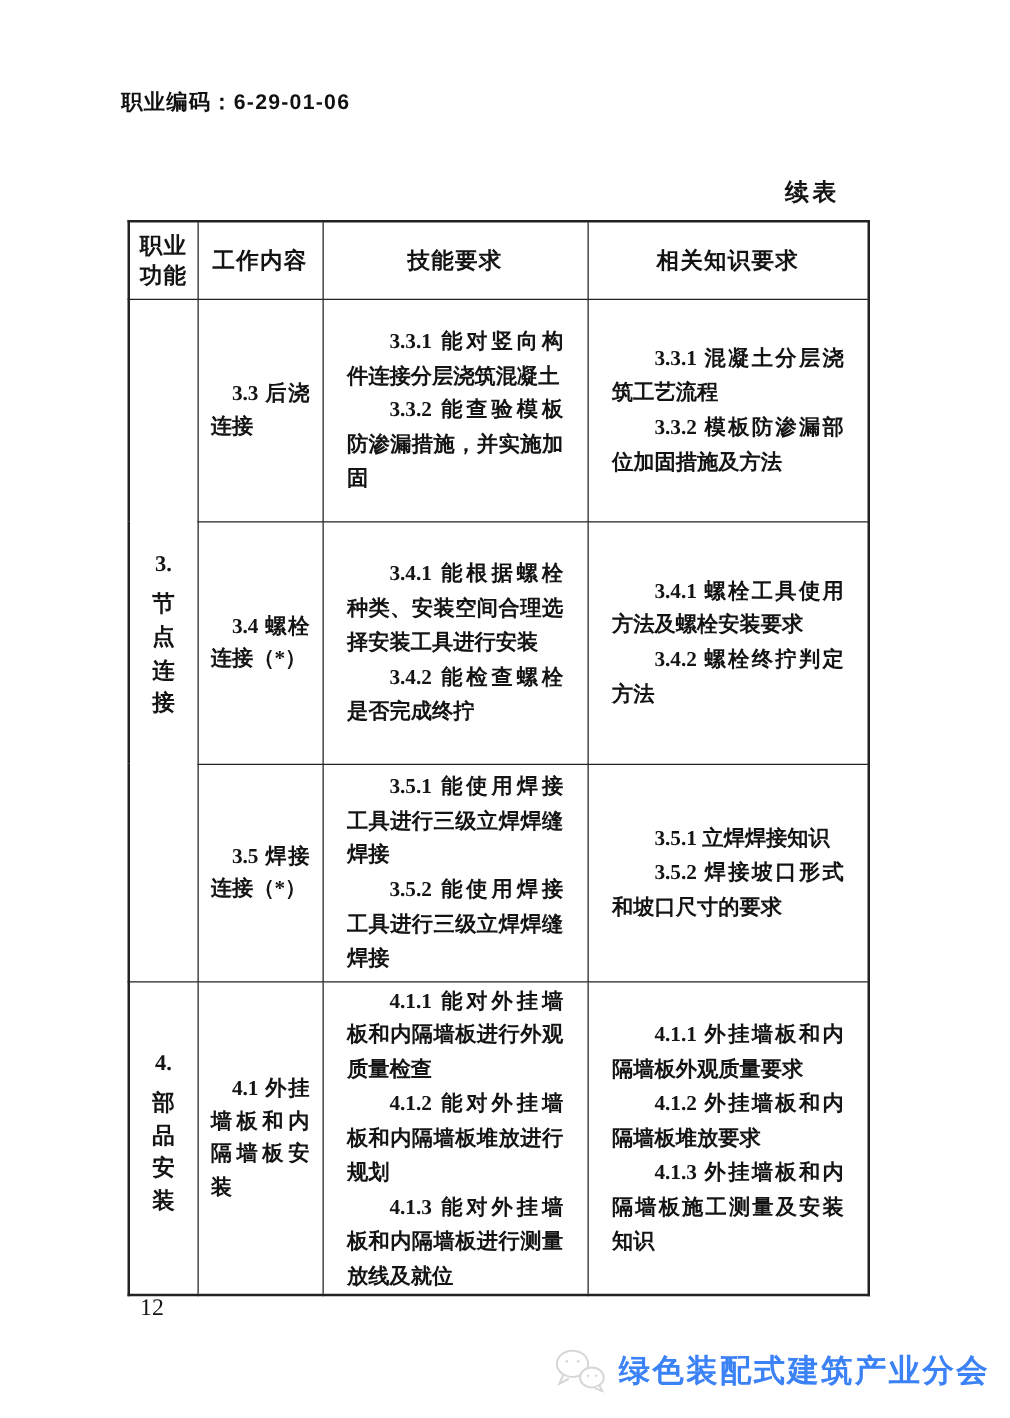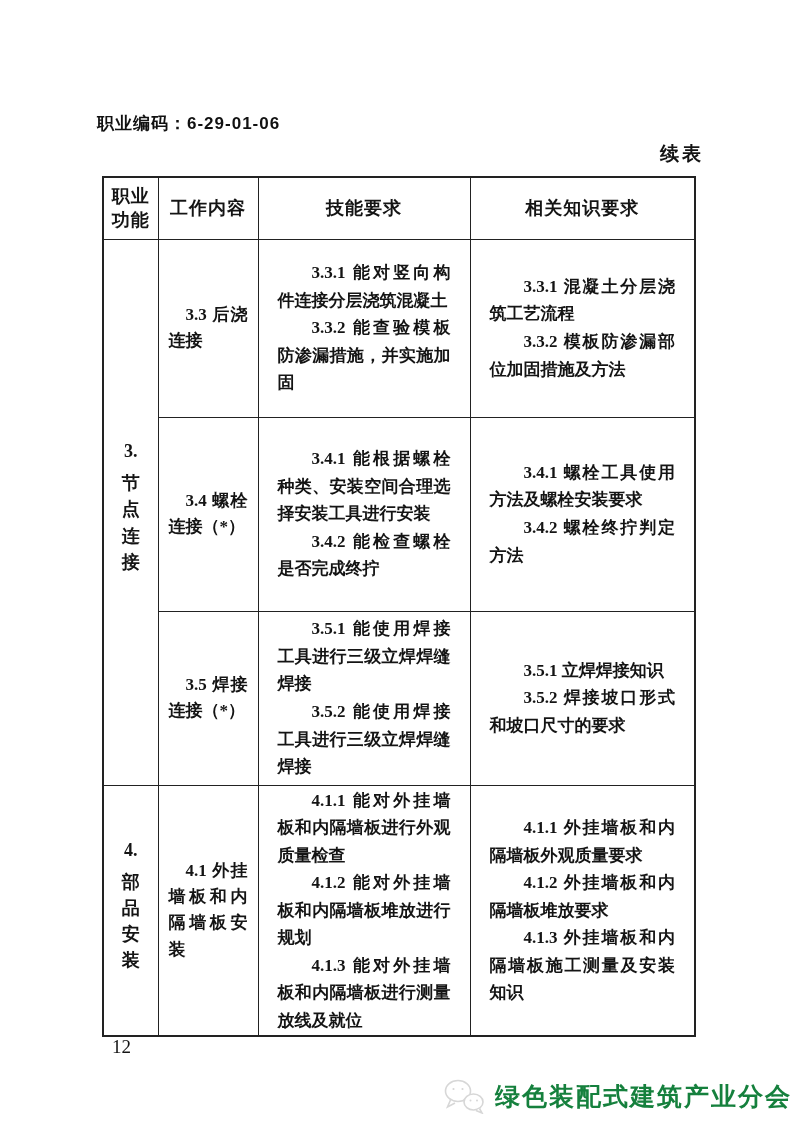--- a/index.html
+++ b/index.html
@@ -9,24 +9,23 @@
     background:#ffffff;
     font-family:"Liberation Serif", serif;
     color:#141414;
     overflow:hidden;
   }
   .doc-code {
     position:absolute; left:97px; top:70px;
     font-family:"Liberation Sans", sans-serif;
     font-weight:700; font-size:17px; letter-spacing:1px;
     color:#111;
-    margin-top:42px;
   }
   .continued {
-    position:absolute; top:141px; right:104px;
+    position:absolute; top:141px; right:136px;
     font-size:19px; font-weight:600; letter-spacing:3px;
   }
   table.skill-table {
     position:absolute; left:102px; top:176px;
     width:592px;
     border-collapse:collapse; table-layout:fixed;
     border:2px solid #222;
   }
   .skill-table th, .skill-table td {
     border:1px solid #222;
@@ -61,21 +60,21 @@
   }
   .page-number {
     position:absolute; left:112px; top:1036px;
     font-size:19px;
   }
   .footer-brand {
     position:absolute; right:16px; bottom:20px;
     display:flex; align-items:center; gap:10px;
     font-family:"Liberation Sans", sans-serif;
     font-weight:700; font-size:25px; letter-spacing:2px;
-    color:#15803d;
+    color:#3b82f6;
     text-shadow:1px 1px 0 #ffffff;
   }
   .footer-brand svg { display:block; }
 </style>
 </head>
 <body>
 
 <div class="page">
 
   <div class="doc-code">职业编码：6-29-01-06</div>

